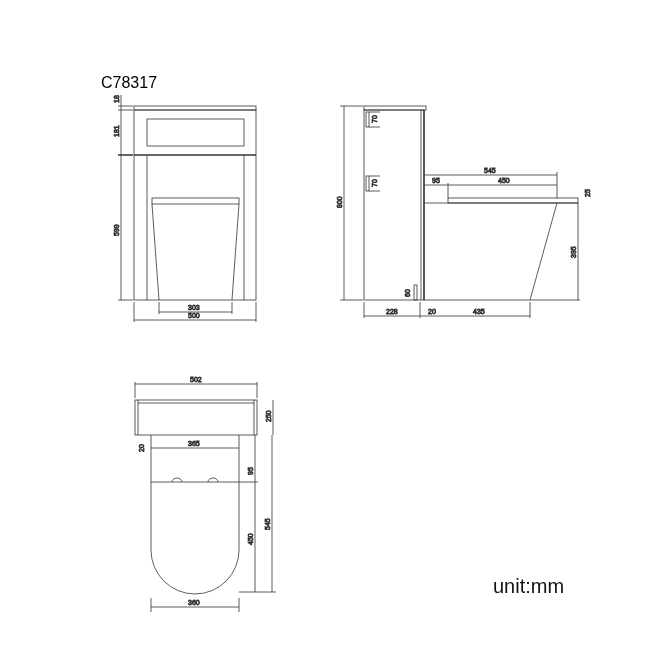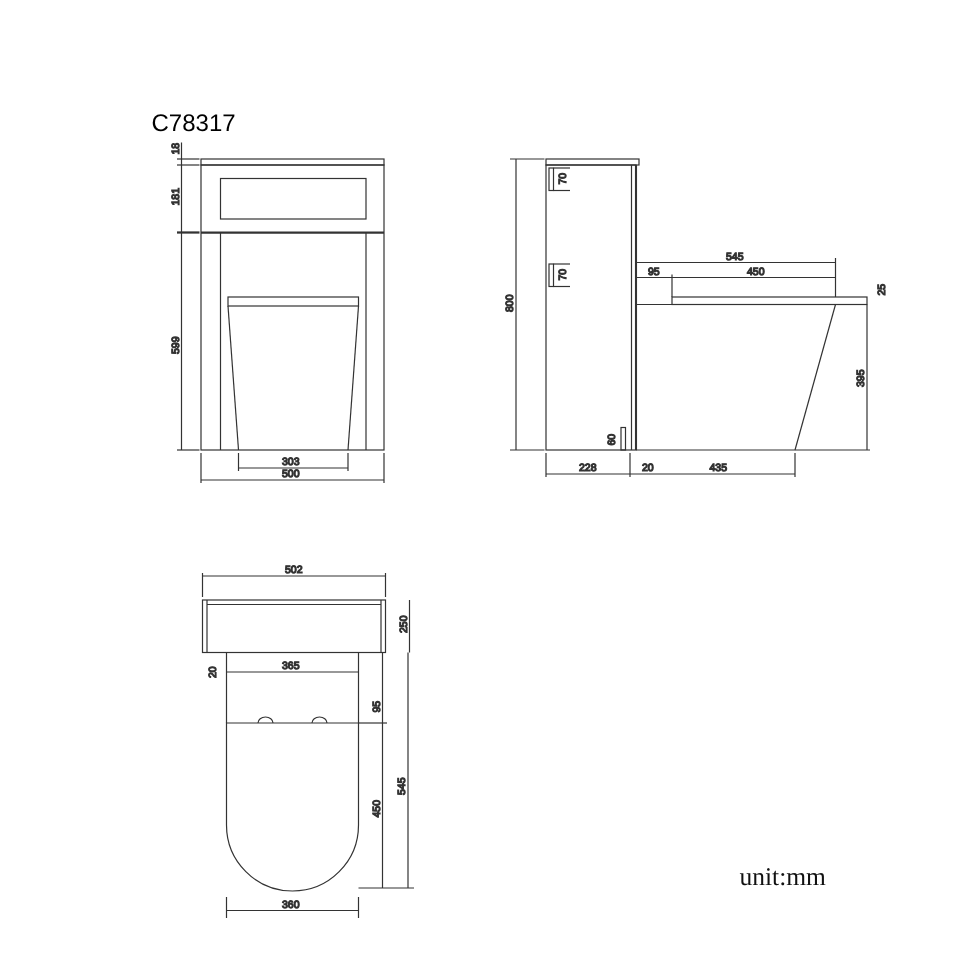--- a/index.html
+++ b/index.html
@@ -1,19 +1,19 @@
 <!DOCTYPE html>
 <html><head>
 <meta charset="utf-8">
 <style>
   html,body{margin:0;padding:0;background:#fff;}
   body{width:650px;height:650px;position:relative;overflow:hidden;font-family:"Liberation Sans",sans-serif;}
   svg{position:absolute;left:0;top:0;}
   .title{position:absolute;left:101px;top:34px;font-size:16px;color:#000000;margin-top:40px;}
-  .unit{position:absolute;left:493px;top:575px;font-size:17px;color:#111;font-family:Liberation Serif, serif;}
+  .unit{position:absolute;left:493px;top:575px;font-size:20px;color:#111;}
   text{font-family:"Liberation Sans",sans-serif;font-size:7px;fill:#333;}
 </style>
 </head>
 <body>
 
 <div class="title">C78317</div>
 <div class="unit">unit:mm</div>
 
 <svg width="650" height="650" viewBox="0 0 650 650" stroke="#333" fill="none" stroke-width="0.8">
 

